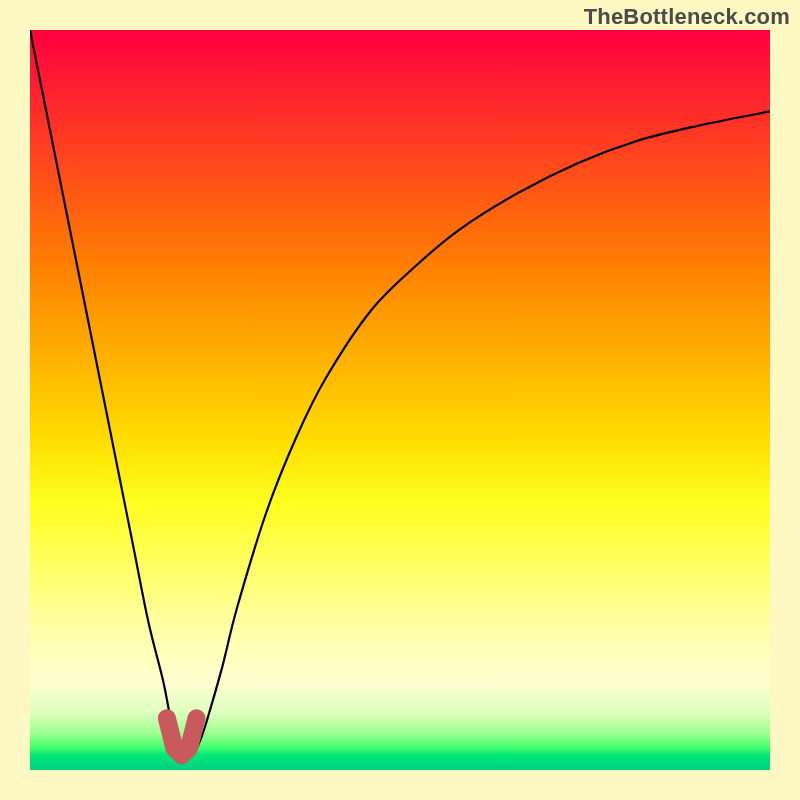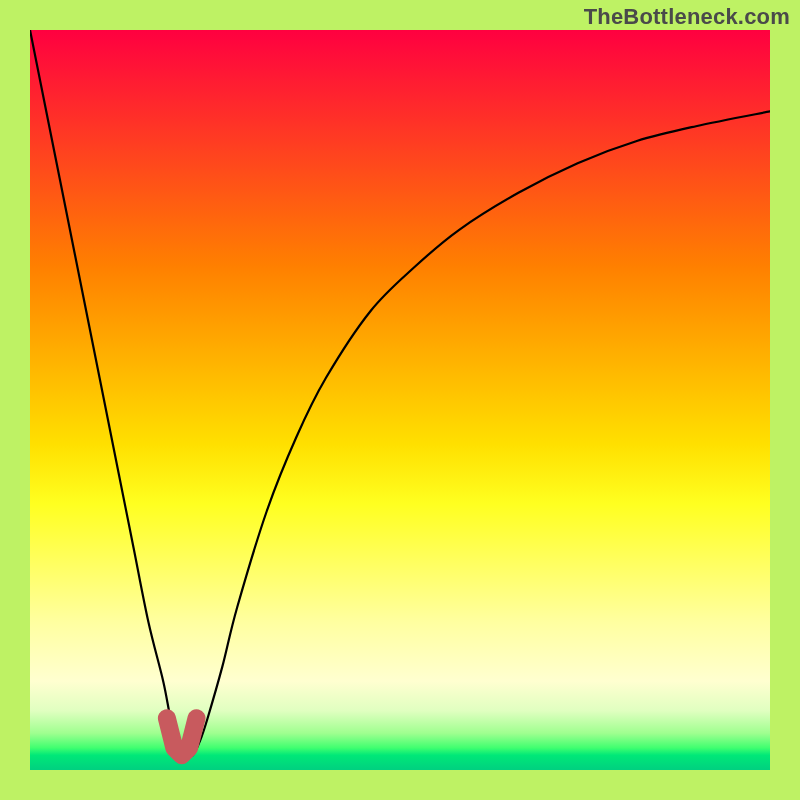--- a/index.html
+++ b/index.html
@@ -1,21 +1,21 @@
 <!DOCTYPE html>
 <html><head>
 <meta charset="utf-8">
 <style>
   * { margin: 0; padding: 0; box-sizing: border-box; }
   html, body { width: 800px; height: 800px; overflow: hidden; background: #000; }
   .frame {
     position: relative;
     width: 800px;
     height: 800px;
-    background: #bef264;
+    background: #fef9c3;
   }
   .plot-area {
     position: absolute;
     left: 30px;
     top: 30px;
     width: 740px;
     height: 740px;
     background: linear-gradient(to bottom,
       #ff0040 0%,
       #ff2030 8%,

